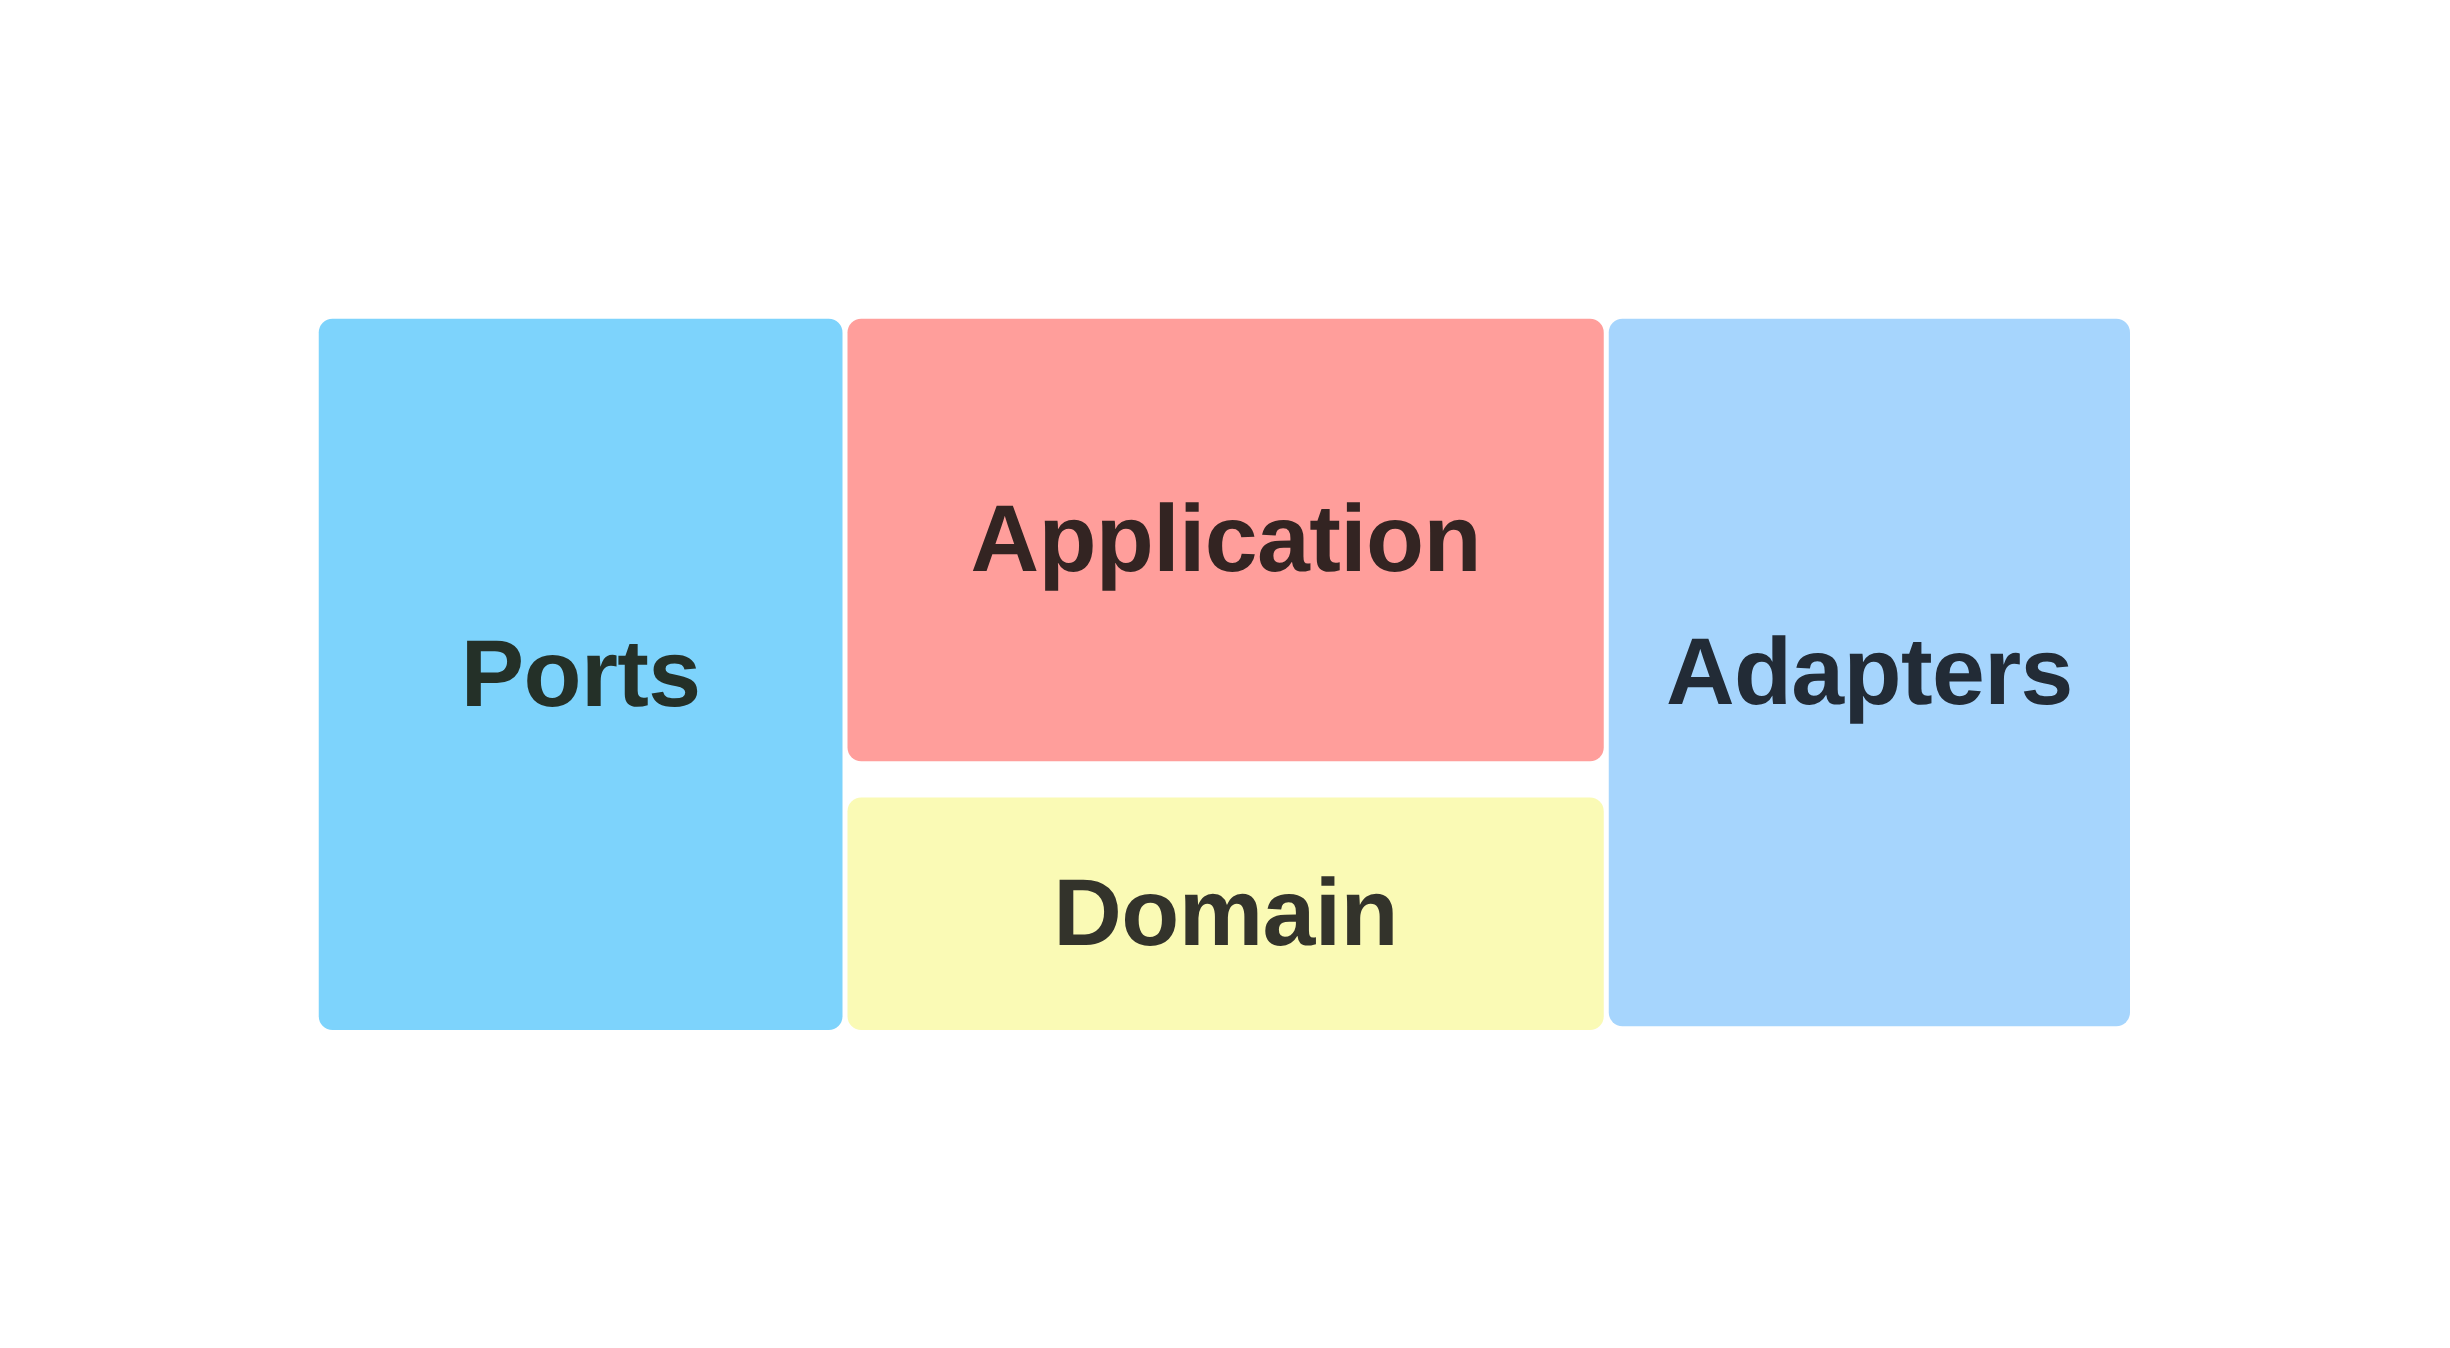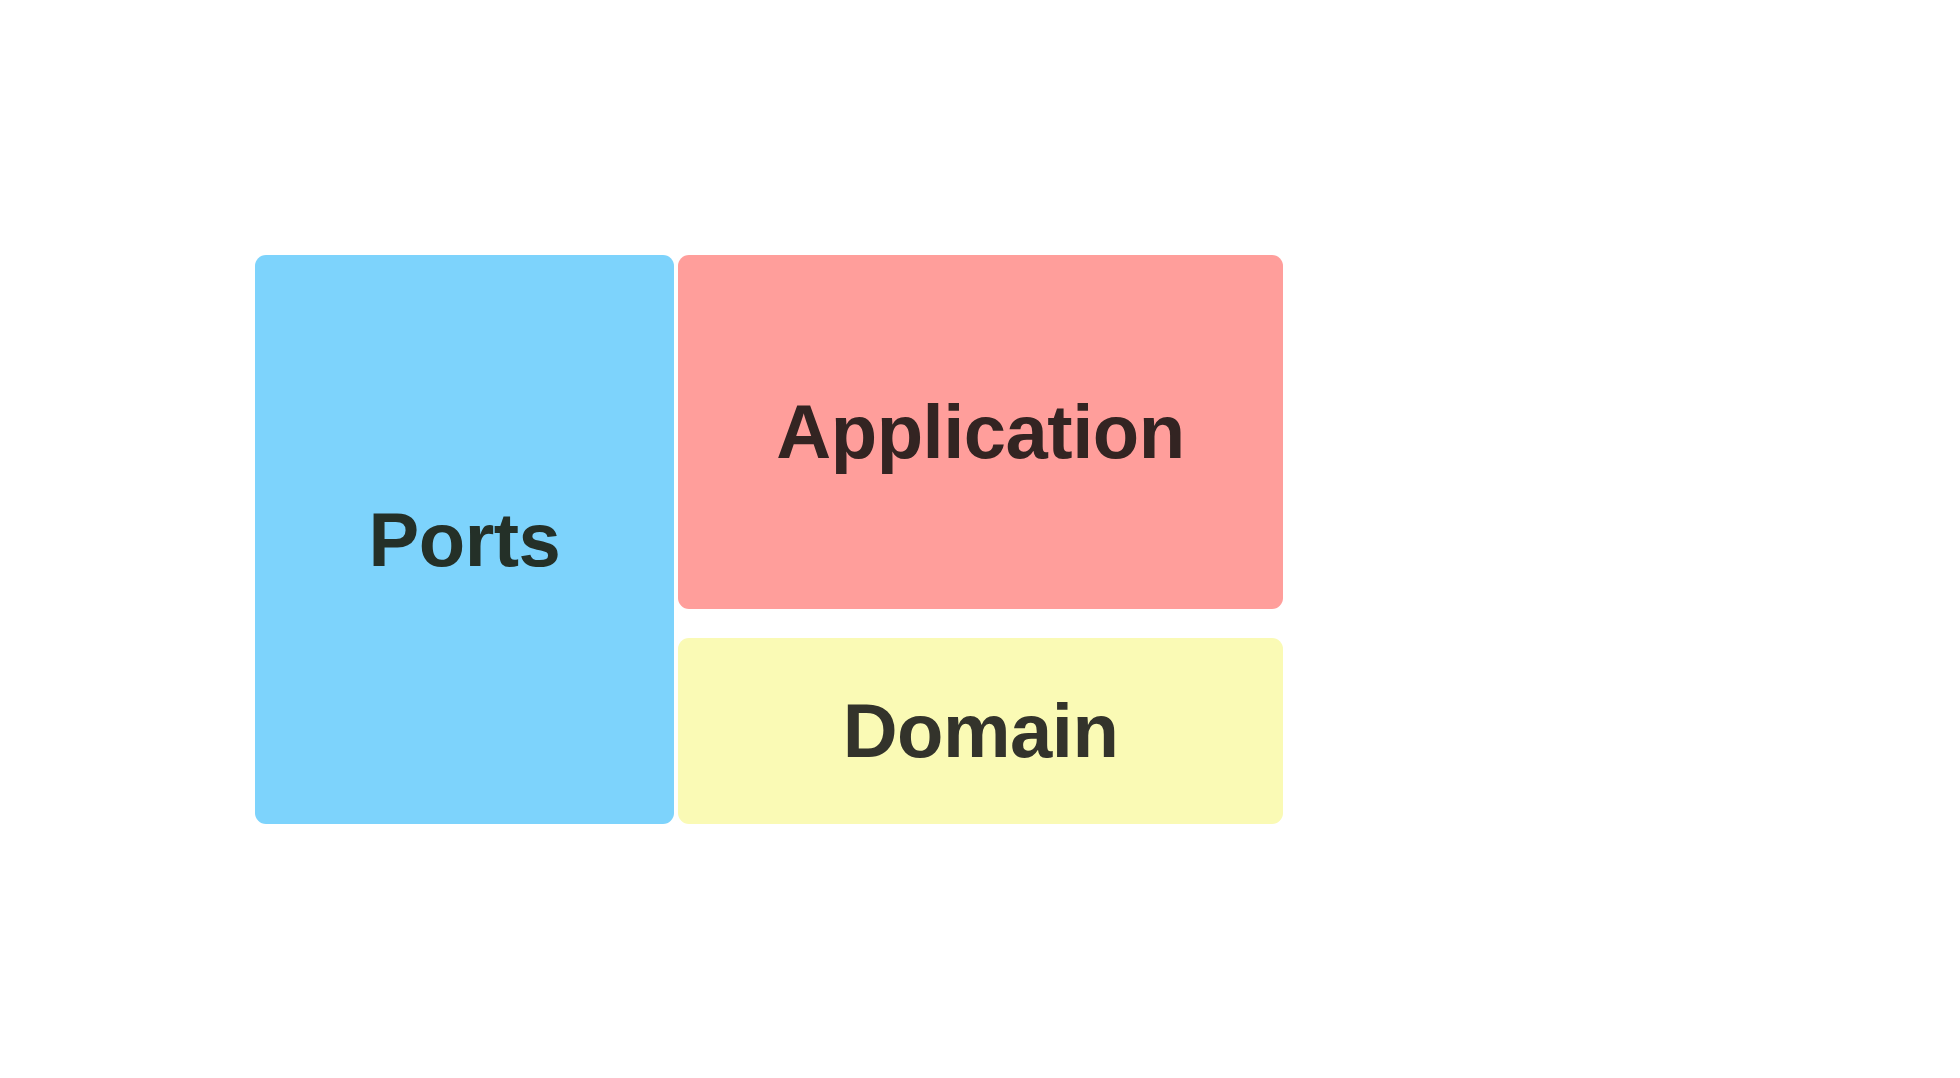--- a/index.html
+++ b/index.html
@@ -109,16 +109,21 @@
 
     <div class="col col-core">
       <div class="box box-application">
         <span>Application</span>
       </div>
       <div class="box box-domain">
         <span>Domain</span>
       </div>
     </div>
 
+    <div class="col col-adapters">
+      <div class="box box-adapters">
+        <span>Adapters</span>
+      </div>
+    </div>
 
   </div>
 
 </div>
 
 </body></html>

